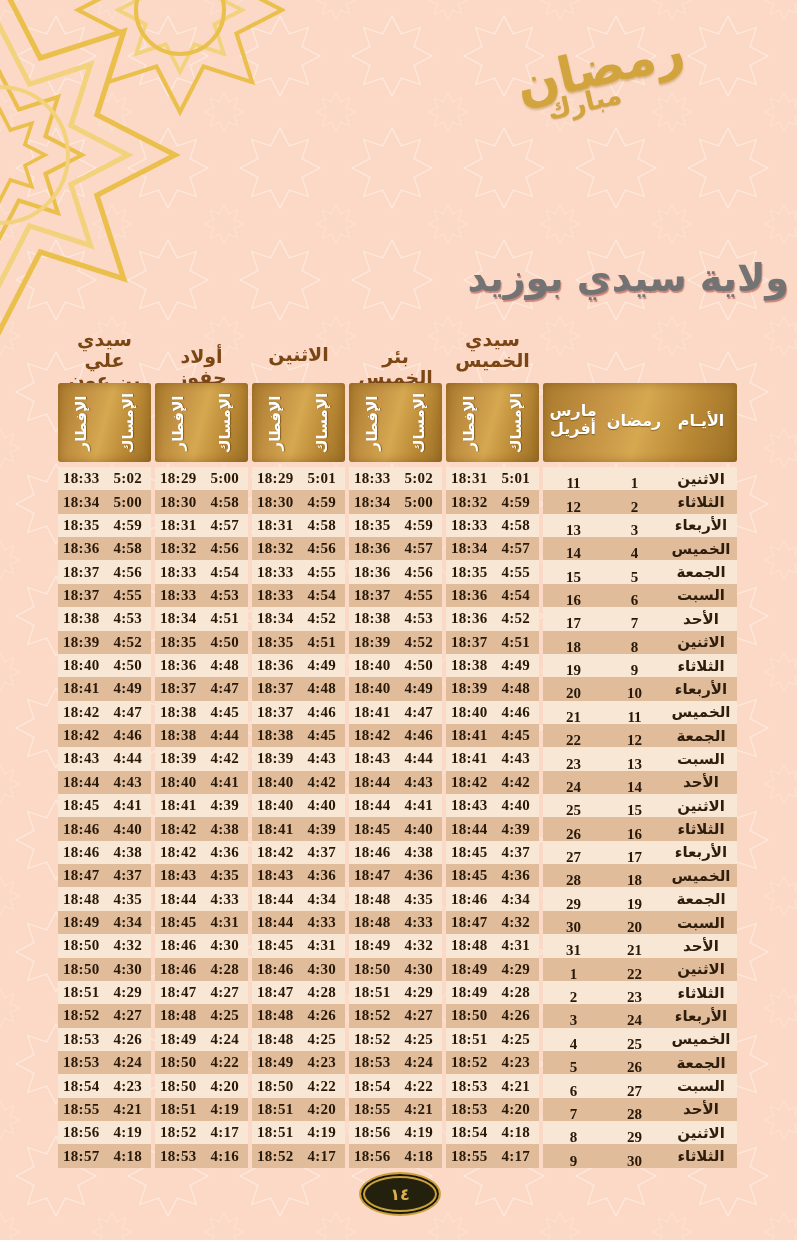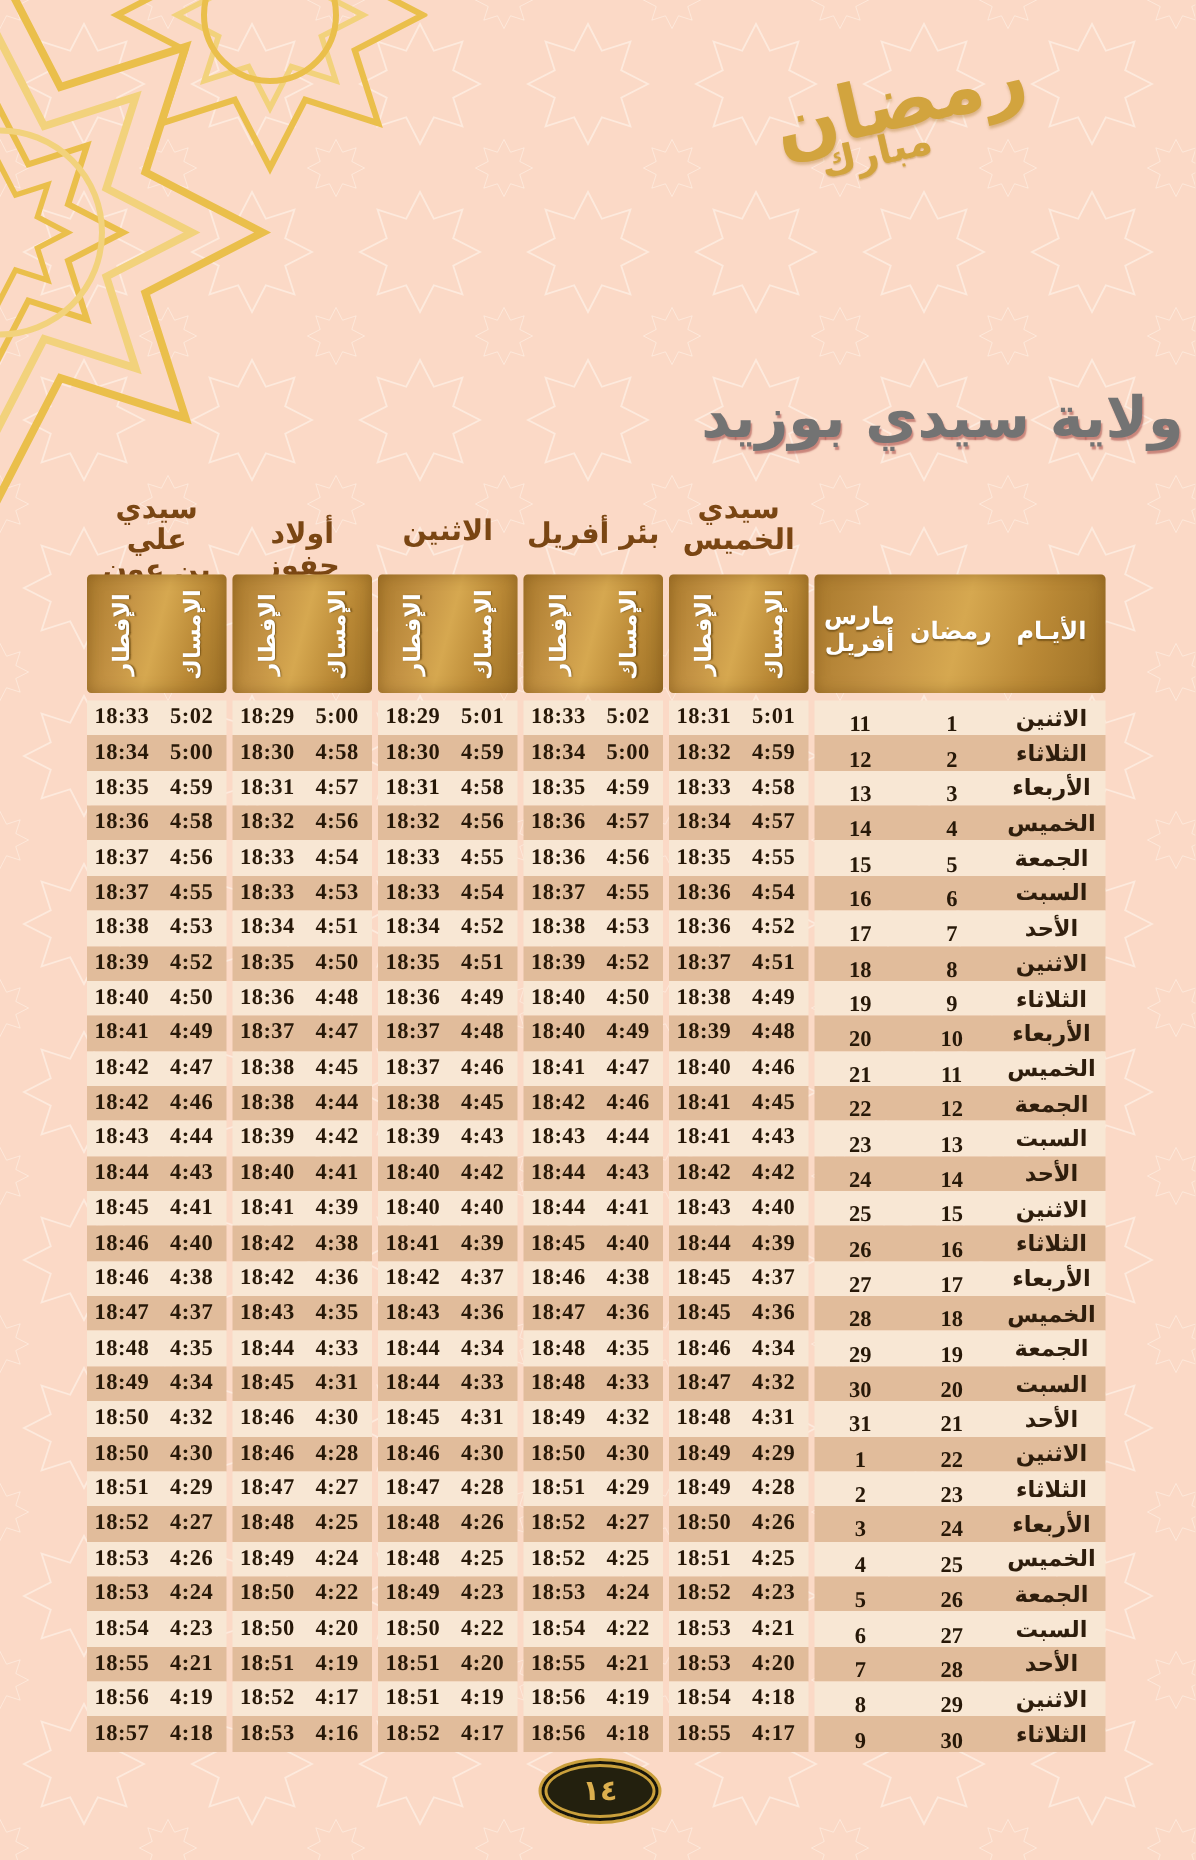--- a/index.html
+++ b/index.html
@@ -49,21 +49,21 @@
   .trow.light{background:#f8e7d4;}
   .trow.dark{background:#e1bc9b;}
   .t-cell{width:50%;text-align:center;font-family:"Liberation Serif",serif;font-weight:bold;font-size:15px;color:#271808;letter-spacing:.3px;}
   .c-day{width:72px;text-align:center;font-weight:bold;font-size:15px;color:#2e1d0c;}
   .c-num{width:61px;text-align:center;font-family:"Liberation Serif",serif;font-weight:bold;font-size:15px;color:#271808;margin-top:10px;}
   .page-oval{
     position:absolute;left:359px;top:1172px;width:78px;height:40px;border-radius:50%;
     background:#23200e;border:2px solid #caa03c;
     box-shadow:inset 0 0 0 2px #17150a, inset 0 0 0 4px #caa03c;
     display:flex;align-items:center;justify-content:center;
-    color:#dcaf4e;font-size:19px;font-weight:bold;
+    color:#dcaf4e;font-size:16px;font-weight:bold;
   }
 </style>
 </head>
 <body>
 
 <svg class="bg-svg" width="797" height="1240">
   <defs>
     <polygon id="star8" points="100,0 55.4,23 70.7,70.7 23,55.4 0,100 -23,55.4 -70.7,70.7 -55.4,23 -100,0 -55.4,-23 -70.7,-70.7 -23,-55.4 0,-100 23,-55.4 70.7,-70.7 55.4,-23"></polygon>
     <pattern id="tile" width="112" height="112" patternUnits="userSpaceOnUse">
       <g fill="none" stroke="rgba(255,248,240,0.55)" stroke-width="3">
@@ -96,21 +96,21 @@
   <div class="callig-sub">مبارك</div>
 </div>
 
 <div class="title">ولاية سيدي بوزيد</div>
 
 <div class="city-label" style="left:446px;width:93px;top:329px">
   <span>سيدي</span><br>
   <span>الخميس</span>
 </div>
 <div class="city-label" style="left:349px;width:93px;top:346px">
-  <span>بئر أفريل</span>
+  <span>بئر الخميس</span>
 </div>
 <div class="city-label" style="left:252px;width:93px;top:344px">
   <span>الاثنين</span>
 </div>
 <div class="city-label" style="left:155px;width:93px;top:346px">
   <span>أولاد حفوز</span>
 </div>
 <div class="city-label" style="left:58px;width:93px;top:329px">
   <span>سيدي علي</span><br>
   <span>بن عون</span>

